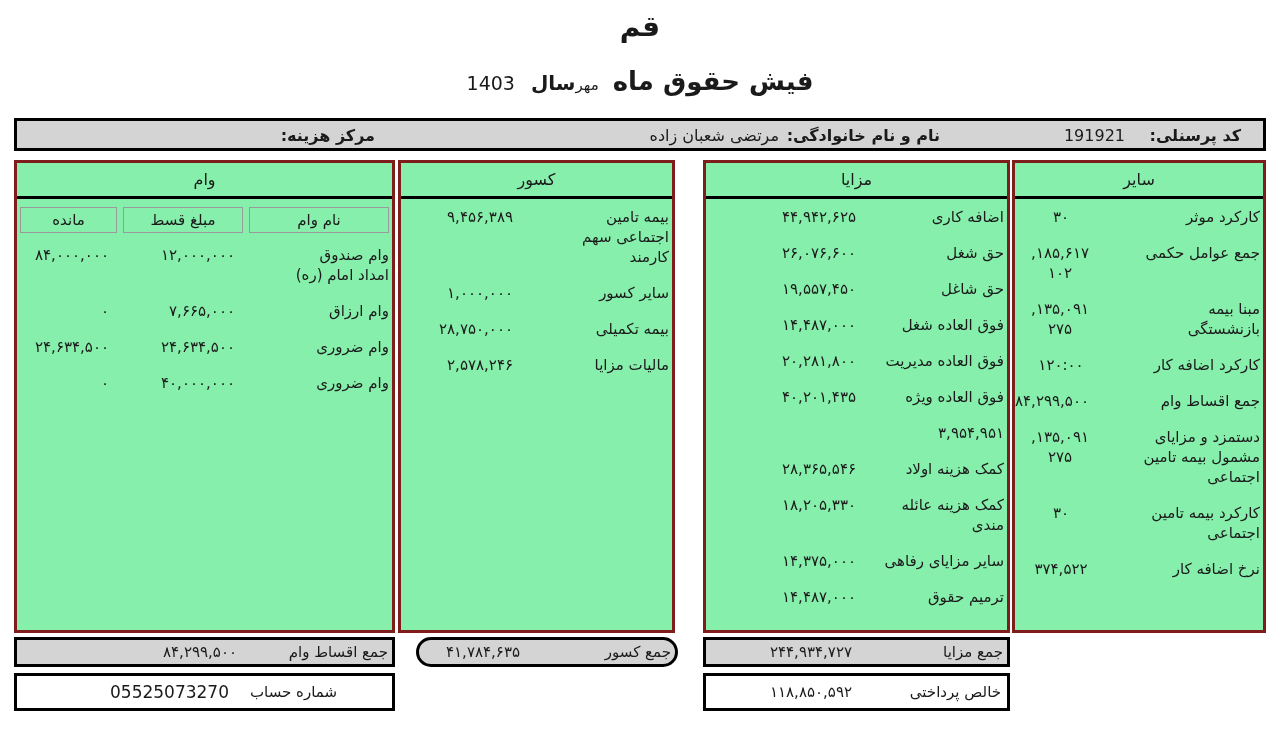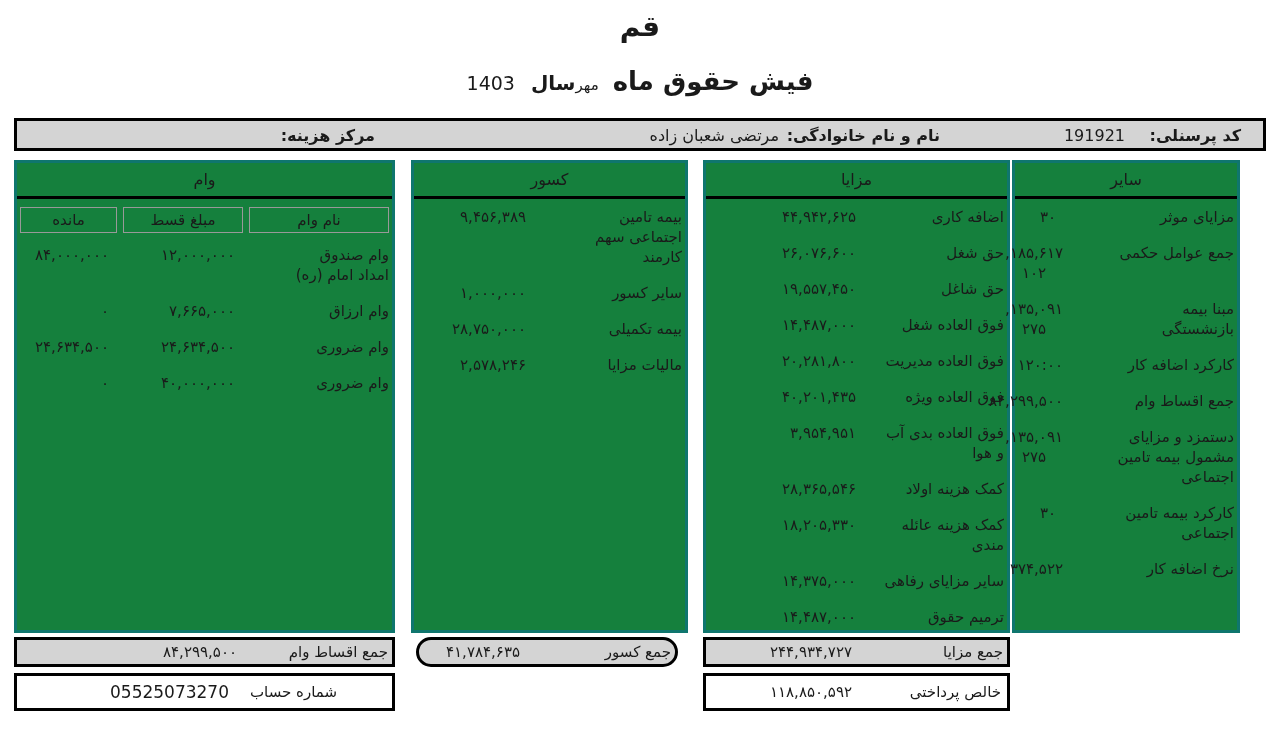--- a/index.html
+++ b/index.html
@@ -23,26 +23,26 @@
   .header-bar span{position:absolute;top:50%;transform:translateY(-50%);
                    white-space:nowrap;font-size:16px;}
   .hb-bold{font-weight:bold;}
   .pos-code-label{right:22px;}
   .pos-code-value{right:138px;}
   .pos-name-label{right:323px;}
   .pos-name-value{right:484px;}
   .pos-cc-label{right:888px;}
 
   
-  .col-box{position:absolute;top:160px;height:473px;border:3px solid #0f766e;
-           box-sizing:border-box;background:#15803d;}
+  .col-box{position:absolute;top:160px;height:473px;border:3px solid #7f1d1d;
+           box-sizing:border-box;background:#86efac;}
   .col-loans{left:14px;width:381px;}
-  .col-deductions{left:411px;width:277px;}
+  .col-deductions{left:398px;width:277px;}
   .col-benefits{left:703px;width:307px;}
-  .col-other{left:1012px;width:228px;}
+  .col-other{left:1012px;width:254px;}
   .col-title{height:33px;border-bottom:3px solid #000;display:flex;
              align-items:center;justify-content:center;font-size:16px;}
   .col-body{padding:8px 3px 0 3px;}
 
   .pair-row{display:grid;column-gap:6px;margin-bottom:16px;
             font-size:15px;line-height:20px;}
   .col-benefits .pair-row{grid-template-columns:142px 1fr;}
   .col-deductions .pair-row{grid-template-columns:150px 1fr;}
   .col-other .pair-row{grid-template-columns:165px 1fr;}
   .cell{white-space:pre-line;}
@@ -184,22 +184,20 @@
         </div>
         <div class="pair-row">
           <div class="cell">فوق العاده مدیریت</div>
           <div class="cell">۲۰,۲۸۱,۸۰۰</div>
         </div>
         <div class="pair-row">
           <div class="cell">فوق العاده ویژه</div>
           <div class="cell">۴۰,۲۰۱,۴۳۵</div>
         </div>
         <div class="pair-row">
-          <div class="cell">فوق العاده بدی آب
-و هوا</div>
           <div class="cell">۳,۹۵۴,۹۵۱</div>
         </div>
         <div class="pair-row">
           <div class="cell">کمک هزینه اولاد</div>
           <div class="cell">۲۸,۳۶۵,۵۴۶</div>
         </div>
         <div class="pair-row">
           <div class="cell">کمک هزینه عائله
 مندی</div>
           <div class="cell">۱۸,۲۰۵,۳۳۰</div>
@@ -212,21 +210,21 @@
           <div class="cell">ترمیم حقوق</div>
           <div class="cell">۱۴,۴۸۷,۰۰۰</div>
         </div>
       </div>
   </div>
 
   <div class="col-box col-other">
     <div class="col-title">سایر</div>
     <div class="col-body">
         <div class="pair-row">
-          <div class="cell">مزایای موثر</div>
+          <div class="cell">کارکرد موثر</div>
           <div class="cell">۳۰</div>
         </div>
         <div class="pair-row">
           <div class="cell">جمع عوامل حکمی</div>
           <div class="cell">۱۸۵,۶۱۷,
 ۱۰۲</div>
         </div>
         <div class="pair-row">
           <div class="cell">مبنا بیمه
 بازنشستگی</div>

